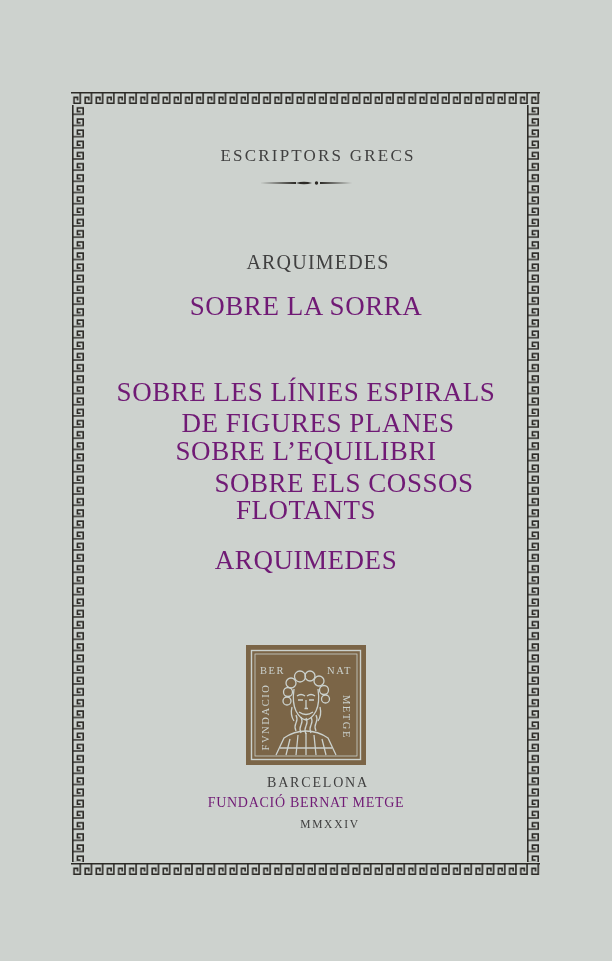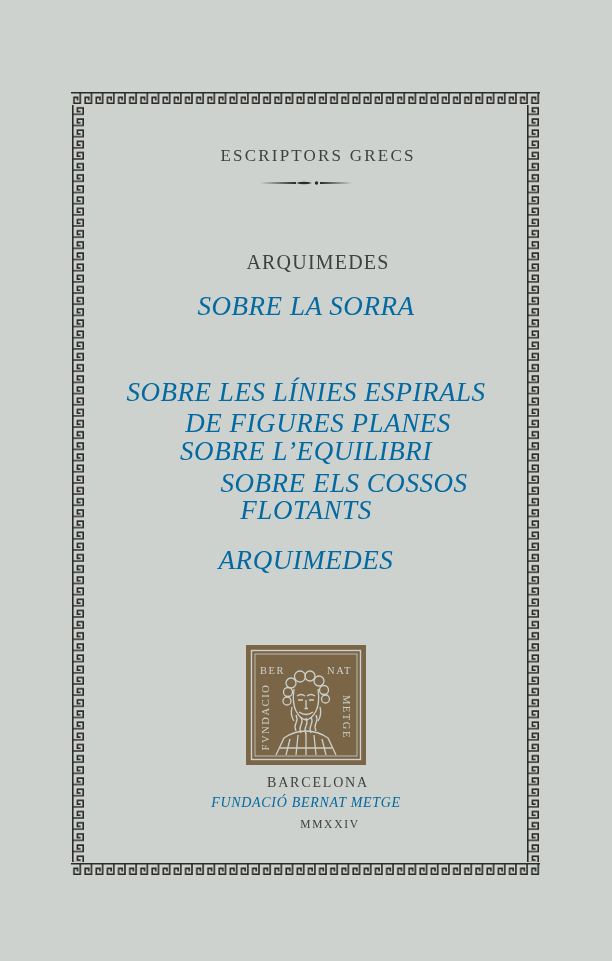--- a/index.html
+++ b/index.html
@@ -2,21 +2,21 @@
 <html><head>
 <meta charset="utf-8">
 <style>
   html,body{margin:0;padding:0;background:#cdd2ce;}
   .cover{
     position:relative;width:612px;height:961px;background:#cdd2ce;
     font-family:"Liberation Serif", serif;overflow:hidden;
   }
   .line{position:absolute;left:0;width:100%;text-align:center;white-space:nowrap;}
   .dark{color:#404040;padding-left:12px;}
-  .brown{color:#0369a1;font-style:italic;}
+  .brown{color:#701a75;}
   .series{top:146px;font-size:17px;letter-spacing:.13em;line-height:20px;}
   .author{top:246px;font-size:20px;letter-spacing:.06em;line-height:32px;}
   .title{font-size:27px;letter-spacing:.02em;line-height:32px;}
   .t1{top:290px;} .t2{top:340px;margin-top:36px;}
   .t3a{top:392px;margin-top:43px;} .t3b{top:407px;padding-left:12px;}
   .t4a{top:467px;padding-left:38px;} .t4b{top:494px;}
   .t5{top:544px;}
   .city{top:775px;font-size:14px;letter-spacing:.13em;line-height:16px;}
   .pub{top:795px;font-size:14px;letter-spacing:.05em;line-height:16px;}
   .year{top:817px;font-size:11.5px;letter-spacing:.15em;line-height:14px;margin-left:12px;}

